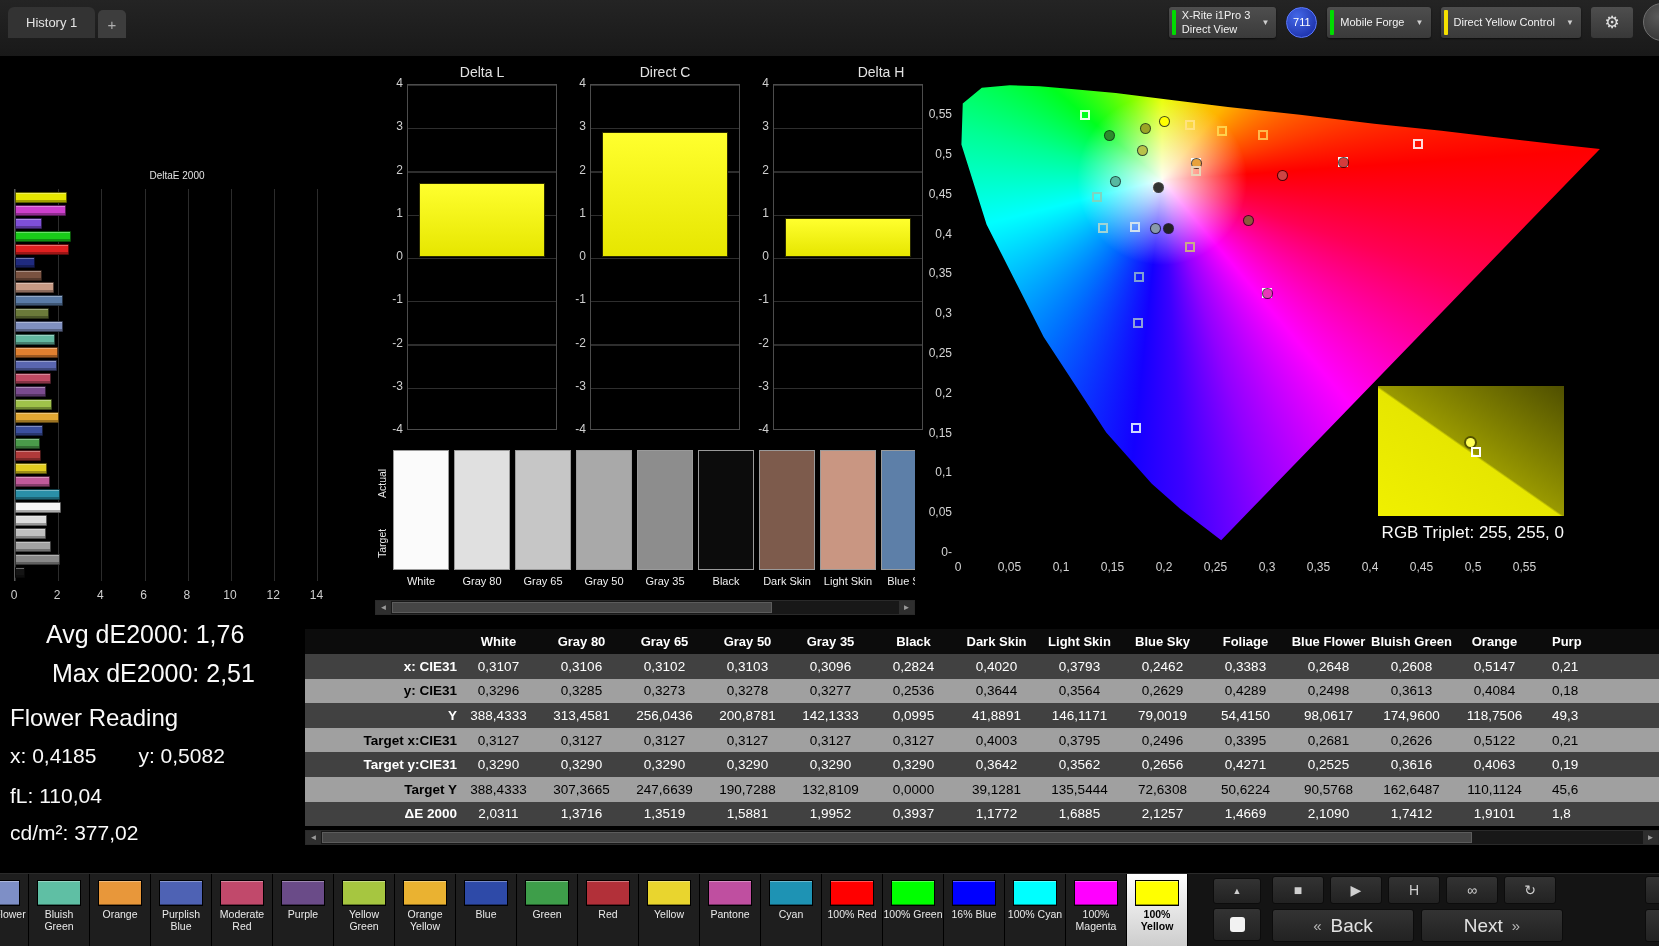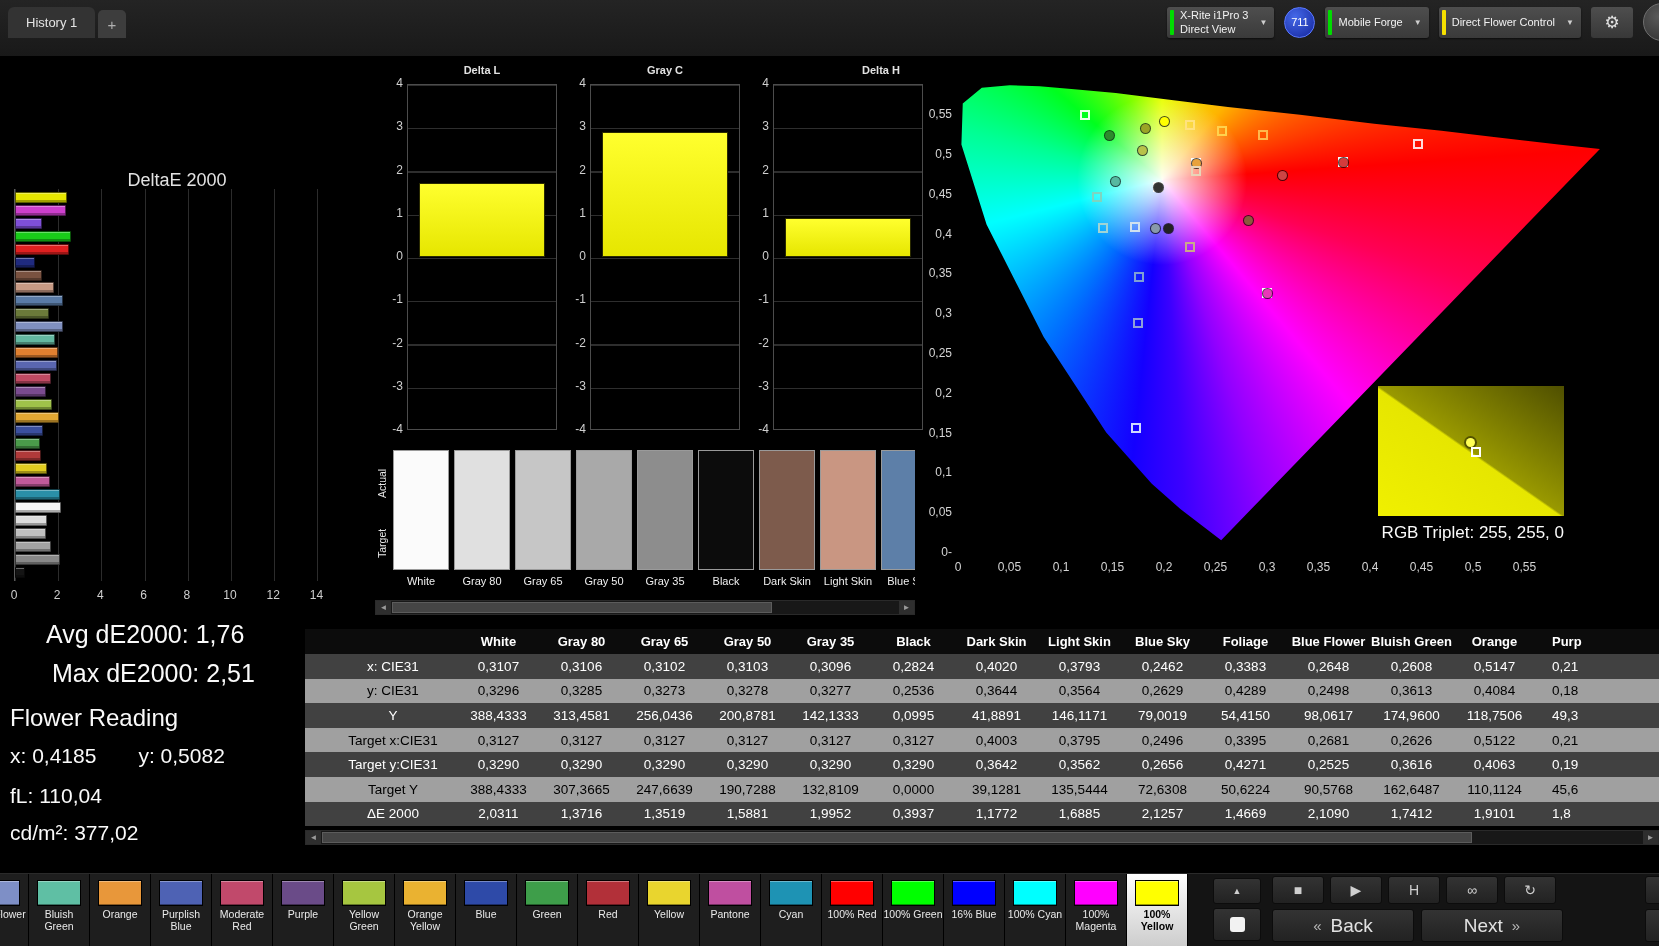--- a/index.html
+++ b/index.html
@@ -15,39 +15,39 @@
   .dd .ind{position:absolute;left:3px;top:3px;bottom:3px;width:4px;border-radius:1px;}
   .dd .chev{position:absolute;right:7px;top:50%;transform:translateY(-50%);font-size:8px;color:#cfcfcf;}
   .dd .two{display:flex;flex-direction:column;line-height:1.3;}
   .badge{width:31px;height:31px;border-radius:50%;background:radial-gradient(circle at 35% 30%,#4468e8,#14259c);border:1px solid #5a78ff;display:flex;align-items:center;justify-content:center;font-size:11px;color:#fff;box-sizing:border-box;}
   .gearbtn{width:42px;height:31px;background:linear-gradient(#4e4e4e,#383838);border-radius:3px;display:flex;align-items:center;justify-content:center;font-size:17px;color:#e0e0e0;}
   .edgecircle{width:38px;height:38px;border-radius:50%;background:radial-gradient(circle at 40% 35%,#5a5a5a,#2b2b2b);border:1px solid #6f6f6f;margin-right:-24px;box-sizing:border-box;}
 
   
   .page-title{position:absolute;left:22px;top:56px;font-size:34px;color:#f5f5f5;}
   .page-desc{position:absolute;left:24px;top:108px;width:326px;font-size:13.5px;line-height:1.5;color:#ededed;}
-  .de-title{position:absolute;left:0;top:170px;width:354px;text-align:center;font-size:18px;color:#e2e2e2;}
+  .de-title{position:absolute;left:0;top:170px;width:354px;text-align:center;font-size:10px;color:#e2e2e2;}
   #de-chart{position:absolute;left:14px;top:189px;width:326px;height:392px;border-left:1px solid #5a5a5a;
     background-image:repeating-linear-gradient(90deg,#2c2c2c 0 1px,transparent 1px 43.2px);
     display:flex;flex-direction:column;justify-content:space-between;padding:3px 0;box-sizing:border-box;}
   .debar{height:9px;border:1px solid rgba(0,0,0,.6);box-shadow:inset 0 1px rgba(255,255,255,.35),inset 0 -2px rgba(0,0,0,.3);border-radius:1px;}
   #de-axis{position:absolute;left:14px;top:588px;width:330px;height:14px;font-size:12px;color:#cfcfcf;}
   #de-axis span{position:absolute;width:24px;text-align:center;top:0;}
 
   .reading{position:absolute;color:#fafafa;white-space:nowrap;}
   #r-avg{left:46px;top:620px;font-size:25px;}
   #r-max{left:52px;top:659px;font-size:25px;}
   #r-cur{left:10px;top:704px;font-size:24px;}
   #r-xy{left:10px;top:744px;font-size:21px;}
   #r-xy .gap{display:inline-block;width:42px;}
   #r-fl{left:10px;top:784px;font-size:21px;}
   #r-cd{left:10px;top:821px;font-size:21px;}
 
   
-  .lch-title{position:absolute;font-size:11px;color:#e2e2e2;text-align:center;width:150px;top:64px;font-weight:bold;}
+  .lch-title{position:absolute;font-size:14px;color:#e2e2e2;text-align:center;width:150px;top:64px;}
   .lch-plot{position:absolute;top:84px;width:150px;height:346px;border:1px solid #4c4c4c;
     background-image:repeating-linear-gradient(180deg,#2e2e2e 0 1px,transparent 1px 43.25px);box-sizing:border-box;}
   .lch-bar{position:absolute;left:11px;width:126px;background:linear-gradient(#ffff2e,#e6e600);border:1px solid #2a2a00;box-sizing:border-box;}
   .lch-ylab{position:absolute;width:22px;text-align:right;font-size:12px;color:#cfcfcf;}
 
   
   .swatch-strip{position:absolute;left:375px;top:446px;width:540px;height:172px;overflow:hidden;background:#000;}
   .rotlab{position:absolute;left:1px;writing-mode:vertical-rl;transform:rotate(180deg);font-size:10.5px;color:#e8e8e8;text-align:center;height:58px;}
   .sw-col{position:absolute;top:4px;width:56px;}
   .sw-rect{width:56px;height:120px;border:1px solid #9a9a9a;box-sizing:border-box;}
@@ -79,21 +79,21 @@
   .pv-sq{position:absolute;left:93px;top:61px;width:10px;height:10px;border:2px solid #fff;box-sizing:border-box;}
   .rgb-label{position:absolute;left:1318px;top:523px;width:246px;text-align:right;font-size:17px;color:#fafafa;}
 
   
   #ctable{position:absolute;left:305px;top:629px;width:1354px;overflow:hidden;font-size:13.5px;}
   .trow{display:flex;height:24.6px;align-items:center;}
   .trow.head{height:25px;background:#0c0c0c;color:#fff;font-weight:bold;font-size:13px;}
   .trow.odd{background:#414141;color:#fff;}
   .trow.even{background:#a0a0a0;color:#000;}
   .tcell{flex:0 0 83px;text-align:center;overflow:hidden;white-space:nowrap;}
-  .tcell.lab{flex:0 0 152px;text-align:center;padding-left:24px;font-weight:normal;box-sizing:border-box;}
+  .tcell.lab{flex:0 0 152px;text-align:right;padding-left:24px;font-weight:bold;box-sizing:border-box;}
   .tcell.last{flex:0 0 123px;text-align:left;padding-left:16px;box-sizing:border-box;}
 
   
   .footer{position:absolute;left:0;top:873px;width:1659px;height:73px;background:#141414;border-top:1px solid #2a2a2a;box-sizing:border-box;}
   .patches{position:absolute;left:-32px;top:0;display:flex;}
   .patch{width:61px;height:72px;background:#1e1e1e;border-right:1px solid #000;display:flex;flex-direction:column;align-items:center;padding-top:6px;box-sizing:border-box;flex:0 0 61px;}
   .patch .sw{width:44px;height:26px;border:1px solid #000;box-shadow:inset 0 1px rgba(255,255,255,.35),inset 0 -1px rgba(0,0,0,.4);box-sizing:border-box;}
   .patch .lbl{margin-top:3px;font-size:10.5px;line-height:1.12;color:#eaeaea;text-align:center;}
   .patch.selected{background:linear-gradient(#ffffff,#cdcdcd);}
   .patch.selected .lbl{color:#000;font-weight:bold;}
@@ -126,21 +126,21 @@
         <span class="chev">▼</span>
       </div>
       <div class="badge">711</div>
       <div class="dd">
         <span class="ind" style="background: rgb(0, 220, 0);"></span>
         <span>Mobile Forge</span>
         <span class="chev">▼</span>
       </div>
       <div class="dd">
         <span class="ind" style="background: rgb(246, 224, 0);"></span>
-        <span>Direct Flower Control</span>
+        <span>Direct Yellow Control</span>
         <span class="chev">▼</span>
       </div>
       <div class="gearbtn">
         <span>⚙</span>
       </div>
       <div class="edgecircle"></div>
     </div>
   </div>
 
   <div class="de-title">DeltaE 2000</div>
@@ -498,21 +498,21 @@
     <div class="lch-ylab" style="left: 381px; top: 162.5px;">2</div>
     <div class="lch-ylab" style="left: 381px; top: 205.75px;">1</div>
     <div class="lch-ylab" style="left: 381px; top: 249px;">0</div>
     <div class="lch-ylab" style="left: 381px; top: 292.25px;">-1</div>
     <div class="lch-ylab" style="left: 381px; top: 335.5px;">-2</div>
     <div class="lch-ylab" style="left: 381px; top: 378.75px;">-3</div>
     <div class="lch-ylab" style="left: 381px; top: 422px;">-4</div>
     <div class="lch-plot" style="left: 407px;">
       <div class="lch-bar" style="top: 98.475px; height: 73.525px;"></div>
     </div>
-    <div class="lch-title" style="left: 590px;">Gray C</div>
+    <div class="lch-title" style="left: 590px;">Direct C</div>
     <div class="lch-ylab" style="left: 564px; top: 76px;">4</div>
     <div class="lch-ylab" style="left: 564px; top: 119.25px;">3</div>
     <div class="lch-ylab" style="left: 564px; top: 162.5px;">2</div>
     <div class="lch-ylab" style="left: 564px; top: 205.75px;">1</div>
     <div class="lch-ylab" style="left: 564px; top: 249px;">0</div>
     <div class="lch-ylab" style="left: 564px; top: 292.25px;">-1</div>
     <div class="lch-ylab" style="left: 564px; top: 335.5px;">-2</div>
     <div class="lch-ylab" style="left: 564px; top: 378.75px;">-3</div>
     <div class="lch-ylab" style="left: 564px; top: 422px;">-4</div>
     <div class="lch-plot" style="left: 590px;">

